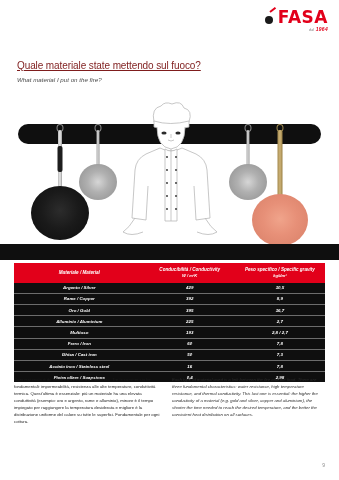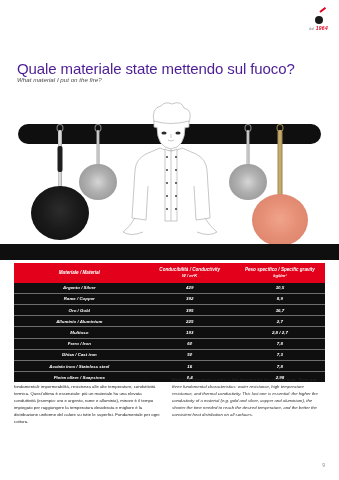--- a/index.html
+++ b/index.html
@@ -71,25 +71,26 @@
     font-weight: bold;
     font-size: 5px;
     font-style: italic;
   }
 
   
   .title {
     position: absolute;
     left: 17px;
     top: 60px;
-    font-size: 15px;
+    font-size: 10px;
     font-weight: normal;
-    color: #4c1d95;
+    color: #7f1d1d;
     letter-spacing: -0.1px;
     white-space: nowrap;
+    text-decoration: underline;
   }
   .subtitle {
     position: absolute;
     left: 17px;
     top: 76px;
     font-size: 6.2px;
     font-style: italic;
     color: #4a4a4a;
     white-space: nowrap;
   }
@@ -222,21 +223,21 @@
     color: #8c8c8c;
   }
 </style>
 </head>
 <body>
 
 <div class="logo">
   <span class="logo-mark">
     <span class="pan-handle"></span>
     <span class="pan-body"></span>
-  </span>
+  </span><span class="logo-word">FASA</span>
   <div class="logo-sub">
     <span>dal</span>
     <span class="year">1964</span>
   </div>
 </div>
 
 <div class="title">Quale materiale state mettendo sul fuoco?</div>
 <div class="subtitle">What material I put on the fire?</div>
 
 <div class="illustration">

